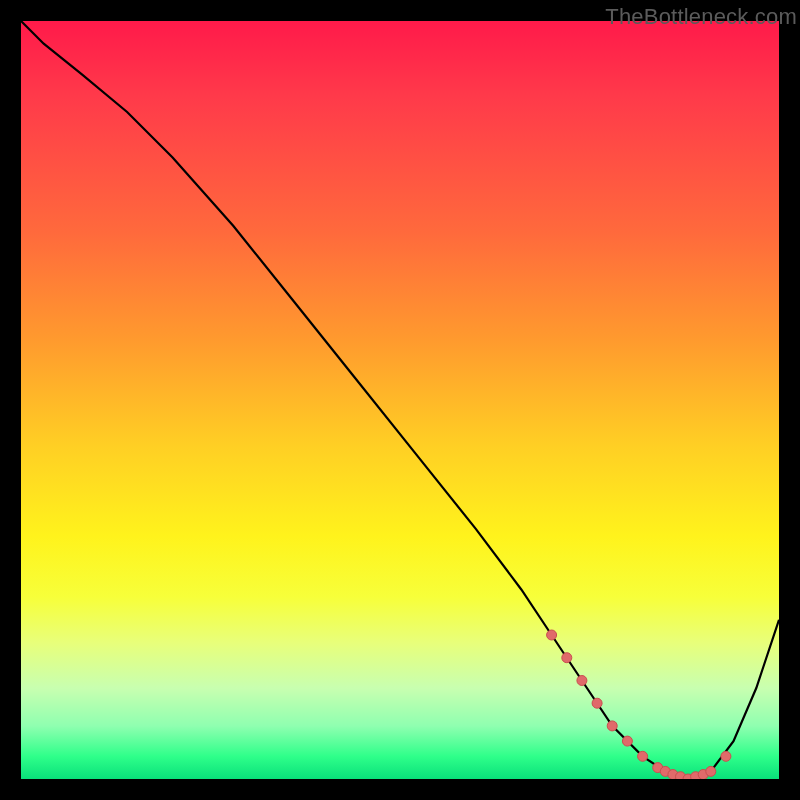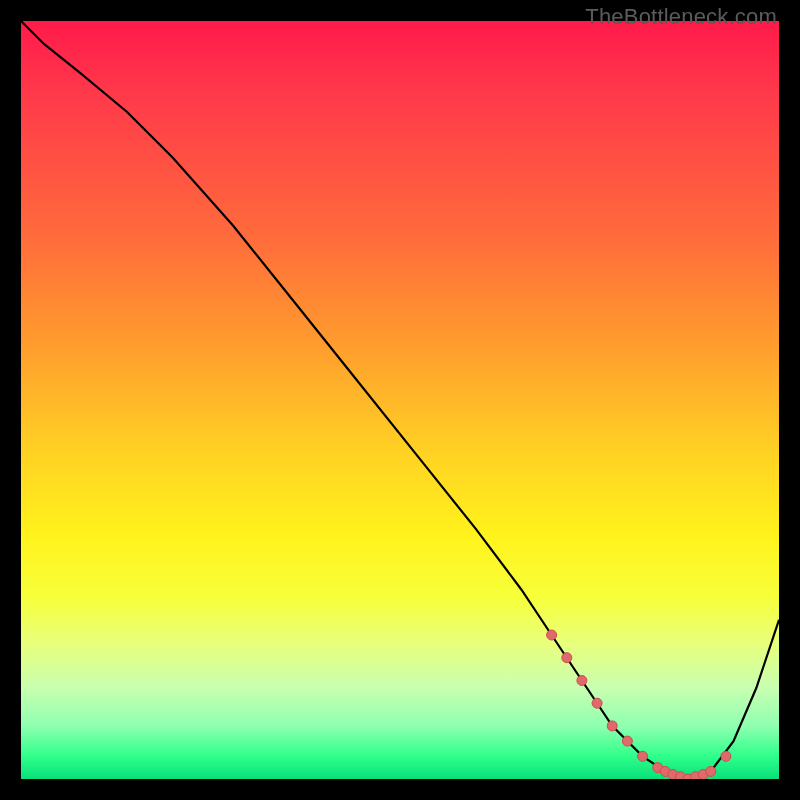--- a/index.html
+++ b/index.html
@@ -13,21 +13,21 @@
   }
   .frame {
     position: relative;
     width: 800px;
     height: 800px;
     background: #000;
   }
   .watermark {
     position: absolute;
     top: 4px;
-    right: 23px;
+    right: 3px;
     color: #5b5b5b;
     font-size: 22px;
     font-weight: 500;
     letter-spacing: 0.2px;
     z-index: 3;
     user-select: none;
   }
   .plot-area {
     position: absolute;
     left: 21px;

